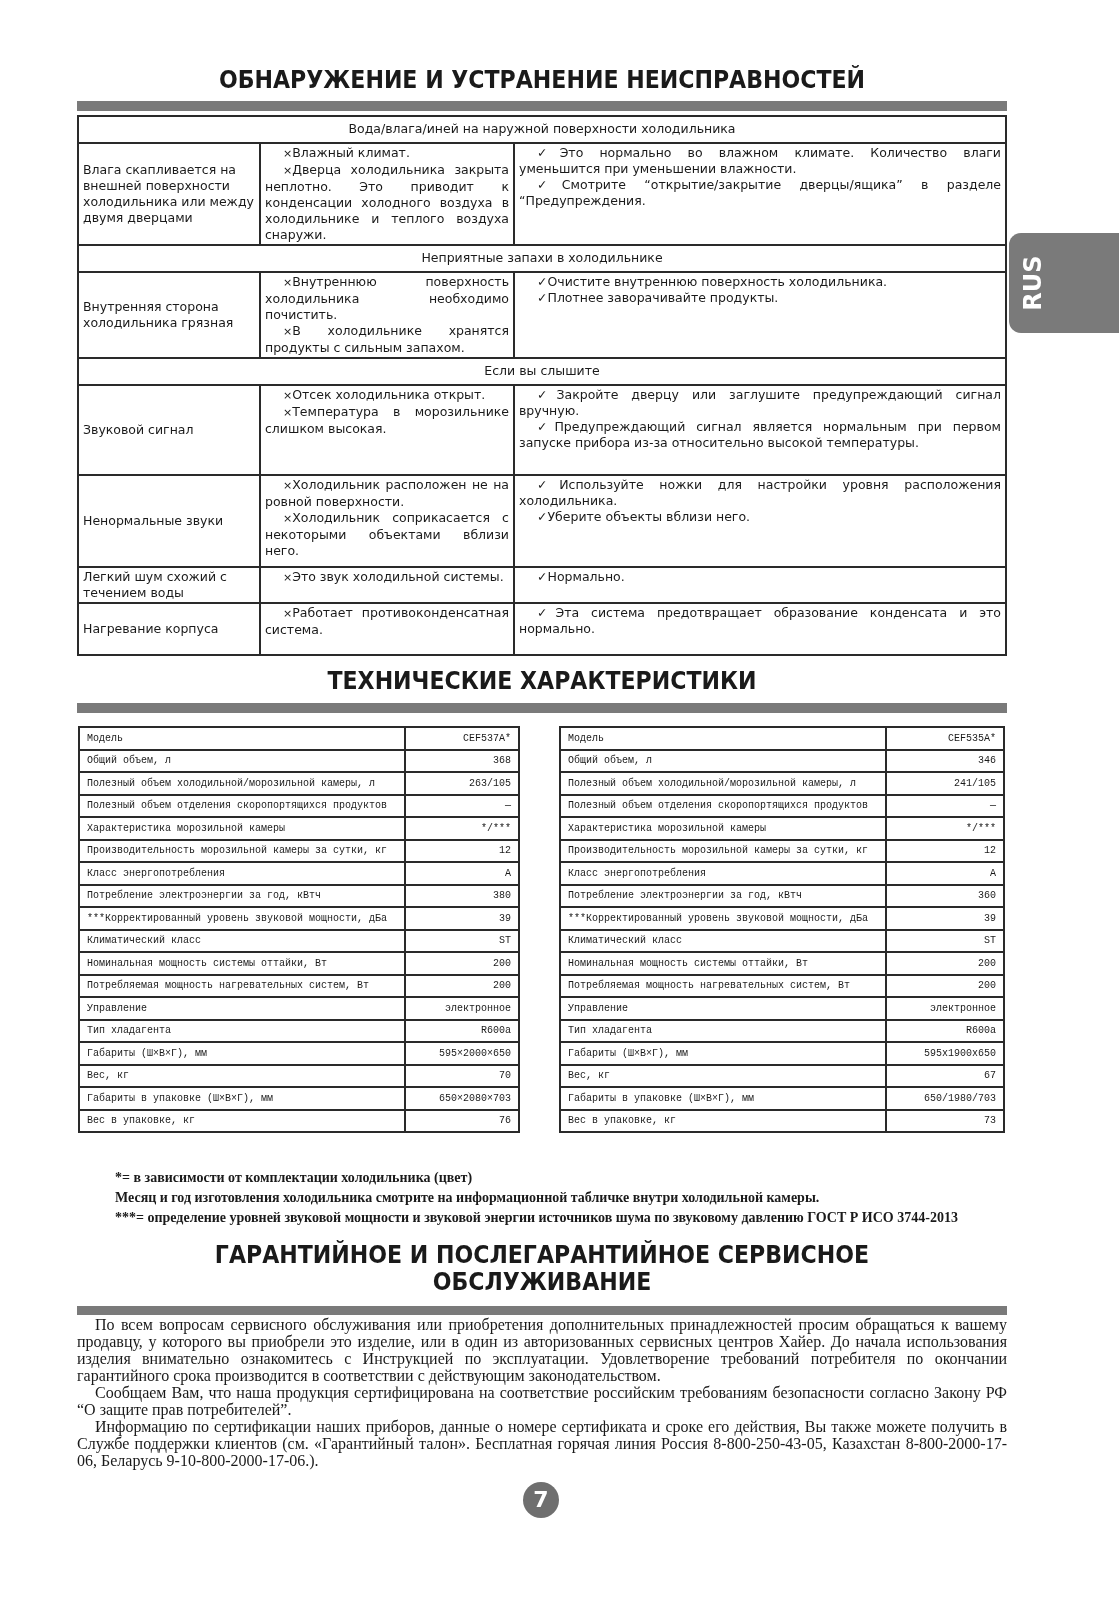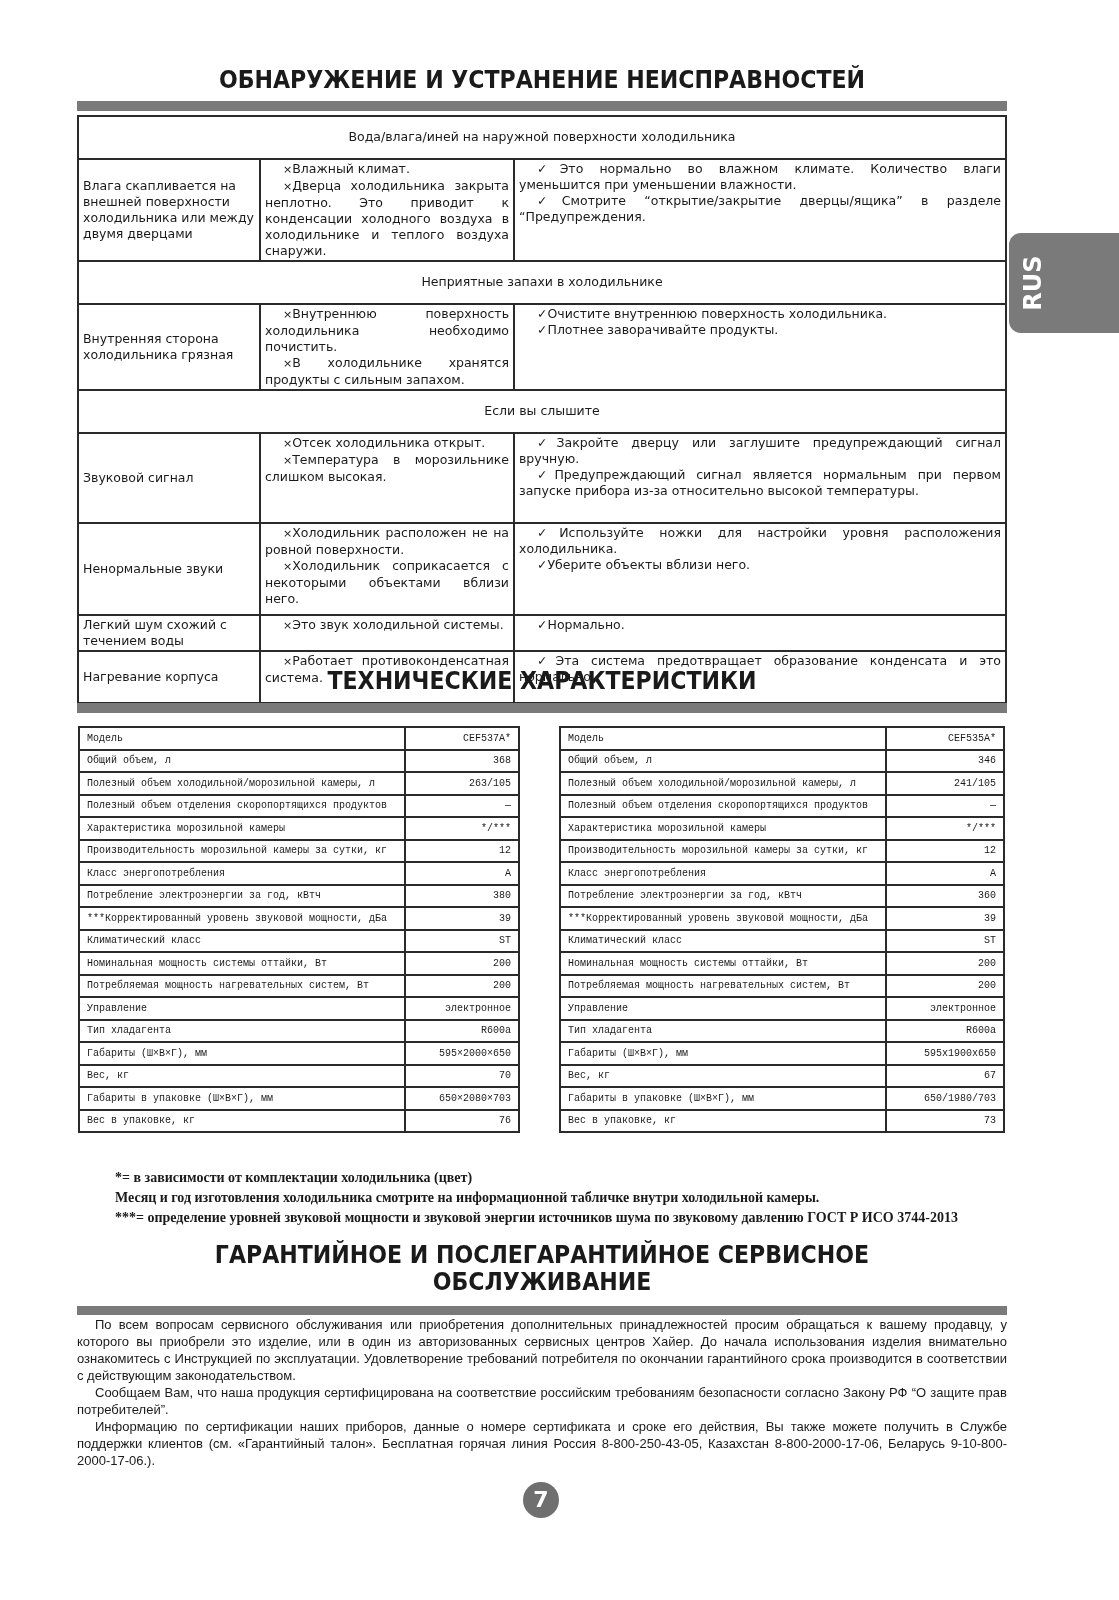--- a/index.html
+++ b/index.html
@@ -13,21 +13,21 @@
     color: #1a1a1a; letter-spacing: 0px; transform: scaleX(0.92);
   }
   .bar { position: absolute; left: 77px; width: 930px; height: 10px; background: #7a7a7a; }
 
   
   table.ts {
     position: absolute; left: 77px; top: 115px; width: 930px;
     border-collapse: collapse; font-family: "DejaVu Sans", sans-serif; font-size: 12.5px; line-height: 16px;
   }
   table.ts td { border: 2px solid #2a2a2a; vertical-align: top; padding: 1px 4px; }
-  table.ts td.sect { text-align: center; padding: 12px; height: 17px; border-bottom-width: 2px; }
+  table.ts td.sect { text-align: center; padding: 4px; height: 17px; border-bottom-width: 2px; }
   table.ts td.c1 { width: 172px; vertical-align: middle; }
   table.ts td.c2 { width: 244px; text-align: justify; }
   table.ts td.c3 { text-align: justify; }
   .ind { text-indent: 18px; }
   .mark { font-size: 11px; }
 
   
   table.spec {
     position: absolute; top: 726px; border-collapse: collapse;
     font-family: Liberation Mono, monospace; font-size: 10px; padding-left: 44px;
@@ -36,22 +36,22 @@
   table.spec td.v { text-align: right; }
   #spec-left { left: 78px; width: 442px; }
   #spec-left td.k { width: 310px; }
   #spec-right { left: 559px; width: 446px; }
   #spec-right td.k { width: 310px; }
 
   .notes { position: absolute; left: 77px; width: 930px; font-family: "Liberation Sans", sans-serif;
     font-weight: bold; font-size: 14px; transform-origin: left top; }
   .notes p { margin: 0; font-family: Liberation Serif, serif; }
 
-  .body-text { position: absolute; left: 77px; width: 930px; font-family: Liberation Sans, sans-serif;
-    font-size: 13px; line-height: 17px; text-align: justify; }
+  .body-text { position: absolute; left: 77px; width: 930px; font-family: Liberation Serif, serif;
+    font-size: 16px; line-height: 17px; text-align: justify; }
   .body-text p { margin: 0; }
 
   #rus-tab {
     position: absolute; left: 1009px; top: 233px; width: 110px; height: 100px;
     background: #7a7a7a; border-radius: 12px 0 0 12px;
   }
   #rus-tab span {
     position: absolute; left: 10px; top: 50px; transform: rotate(-90deg); transform-origin: left top;
     color: #fff; font-family: "DejaVu Sans", sans-serif; font-weight: bold; font-size: 24px;
     display: block; width: 80px; text-align: center; margin-top: 40px;

